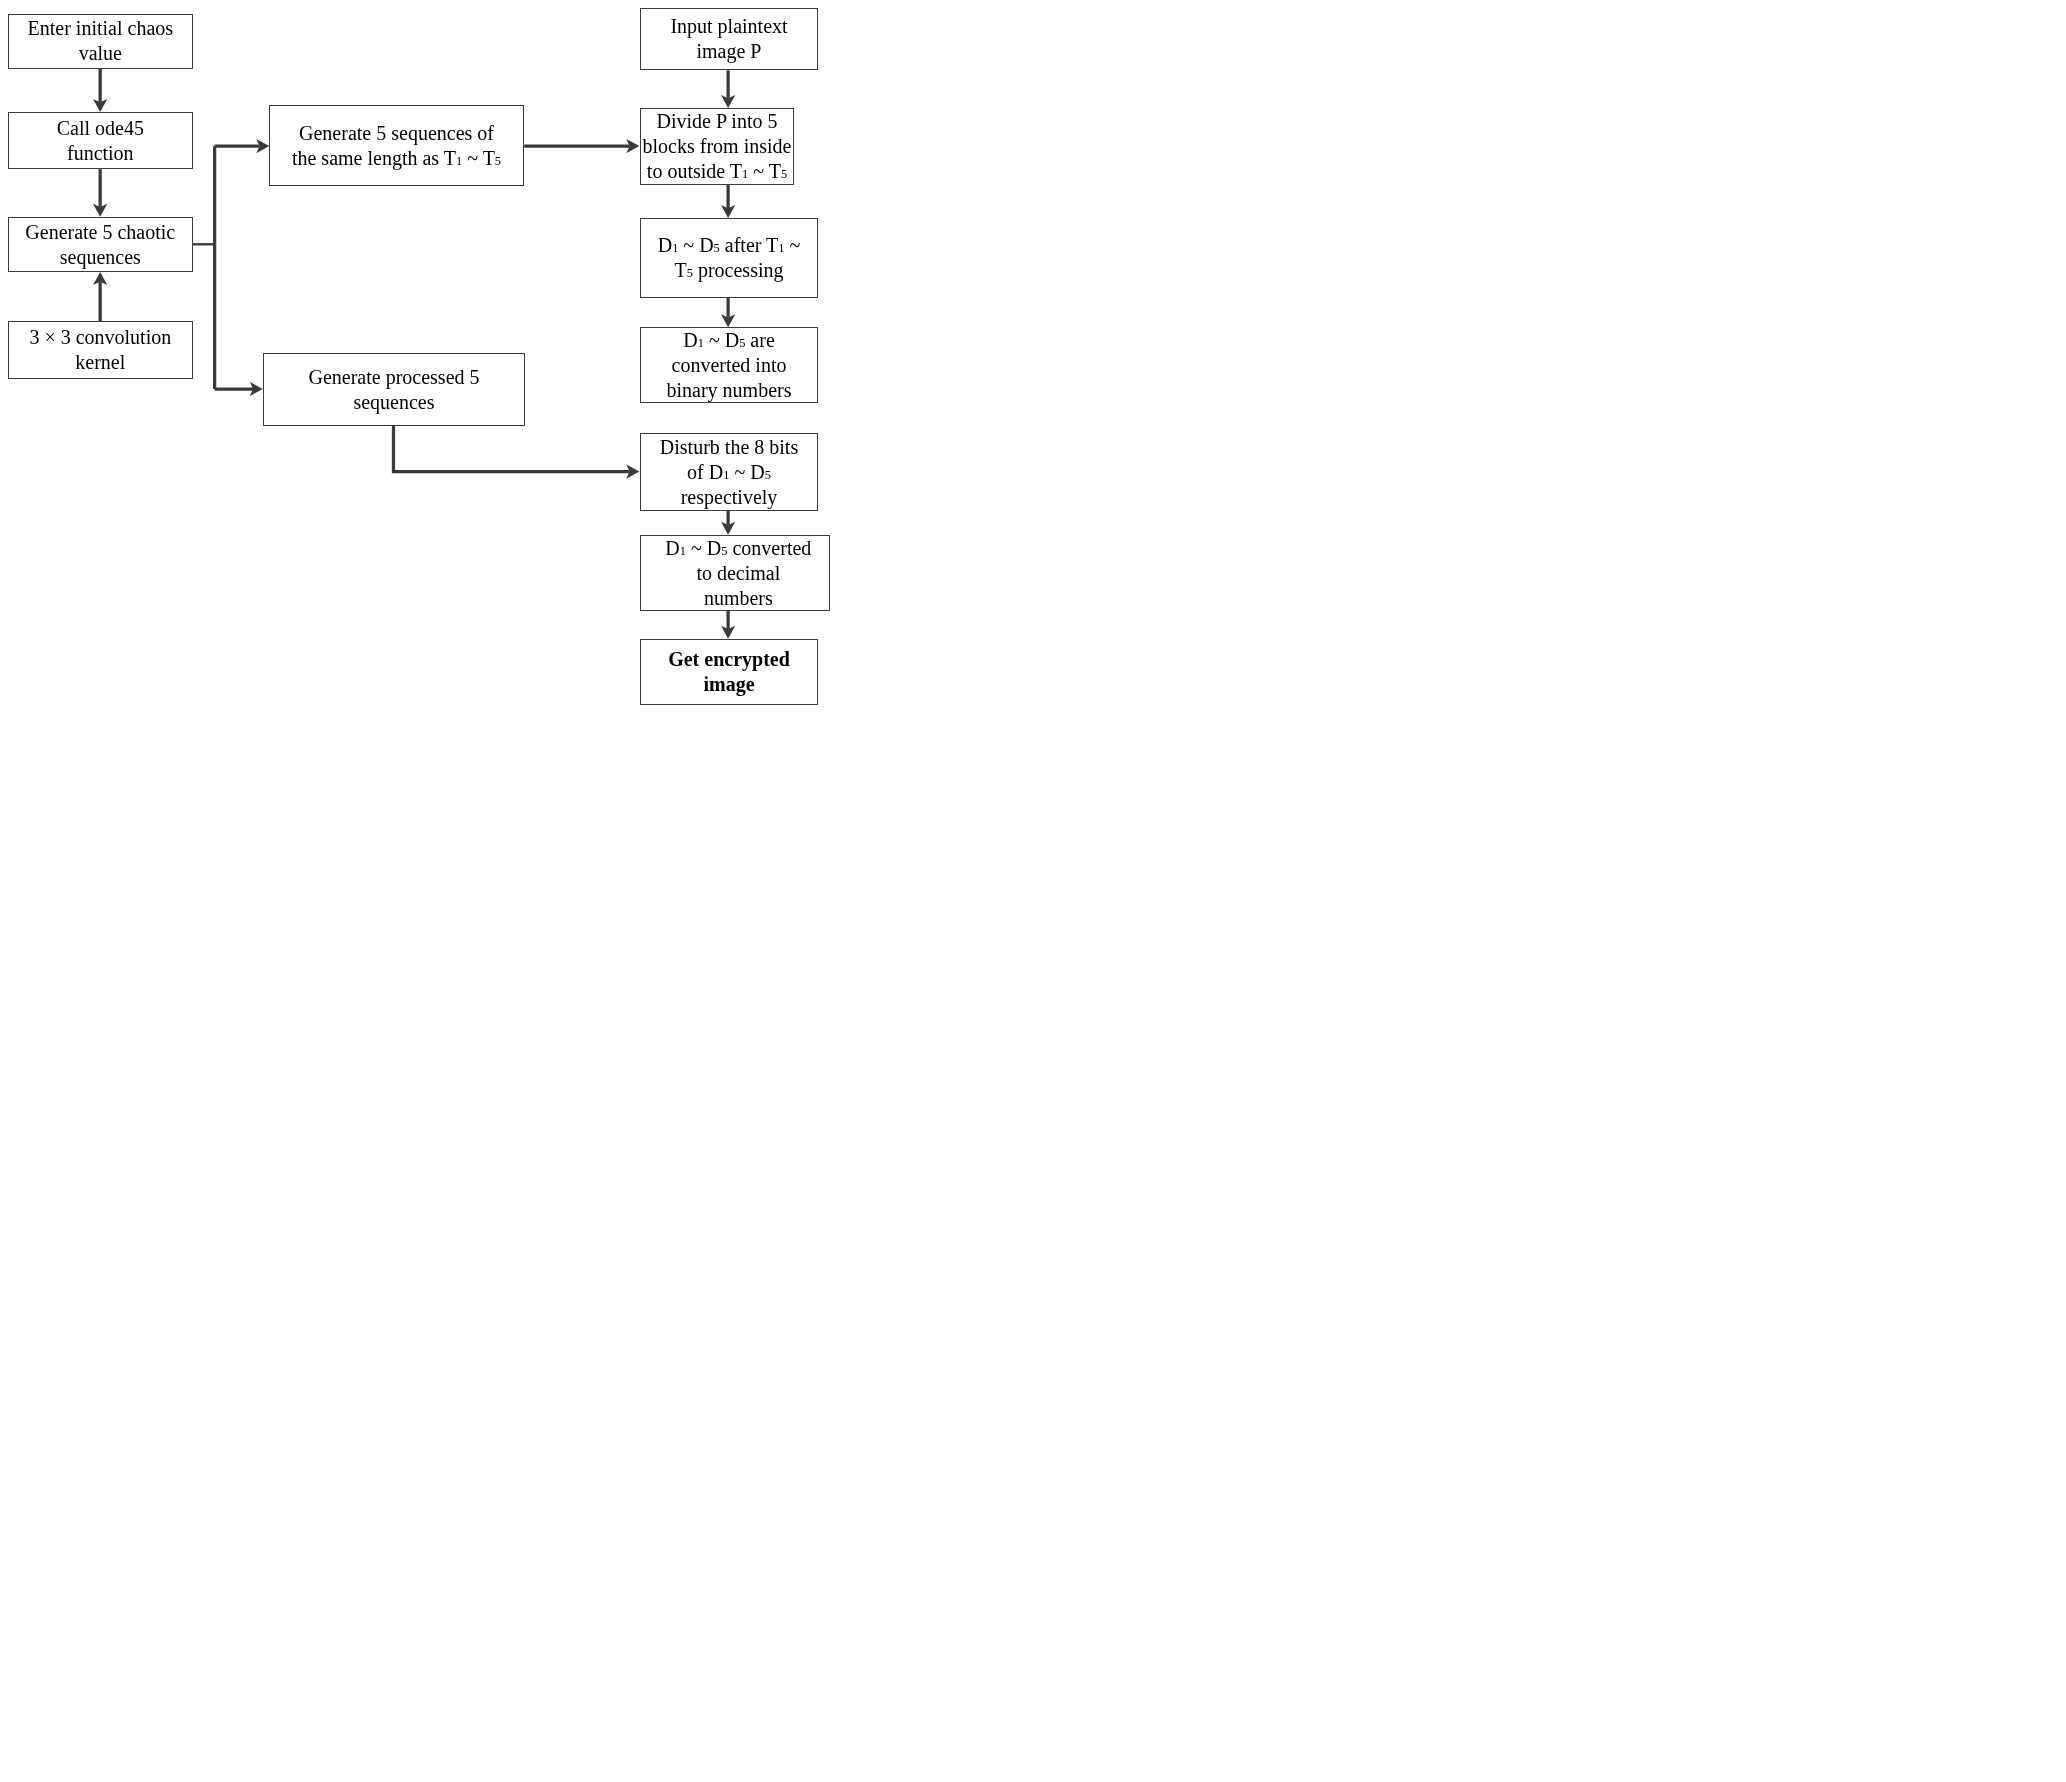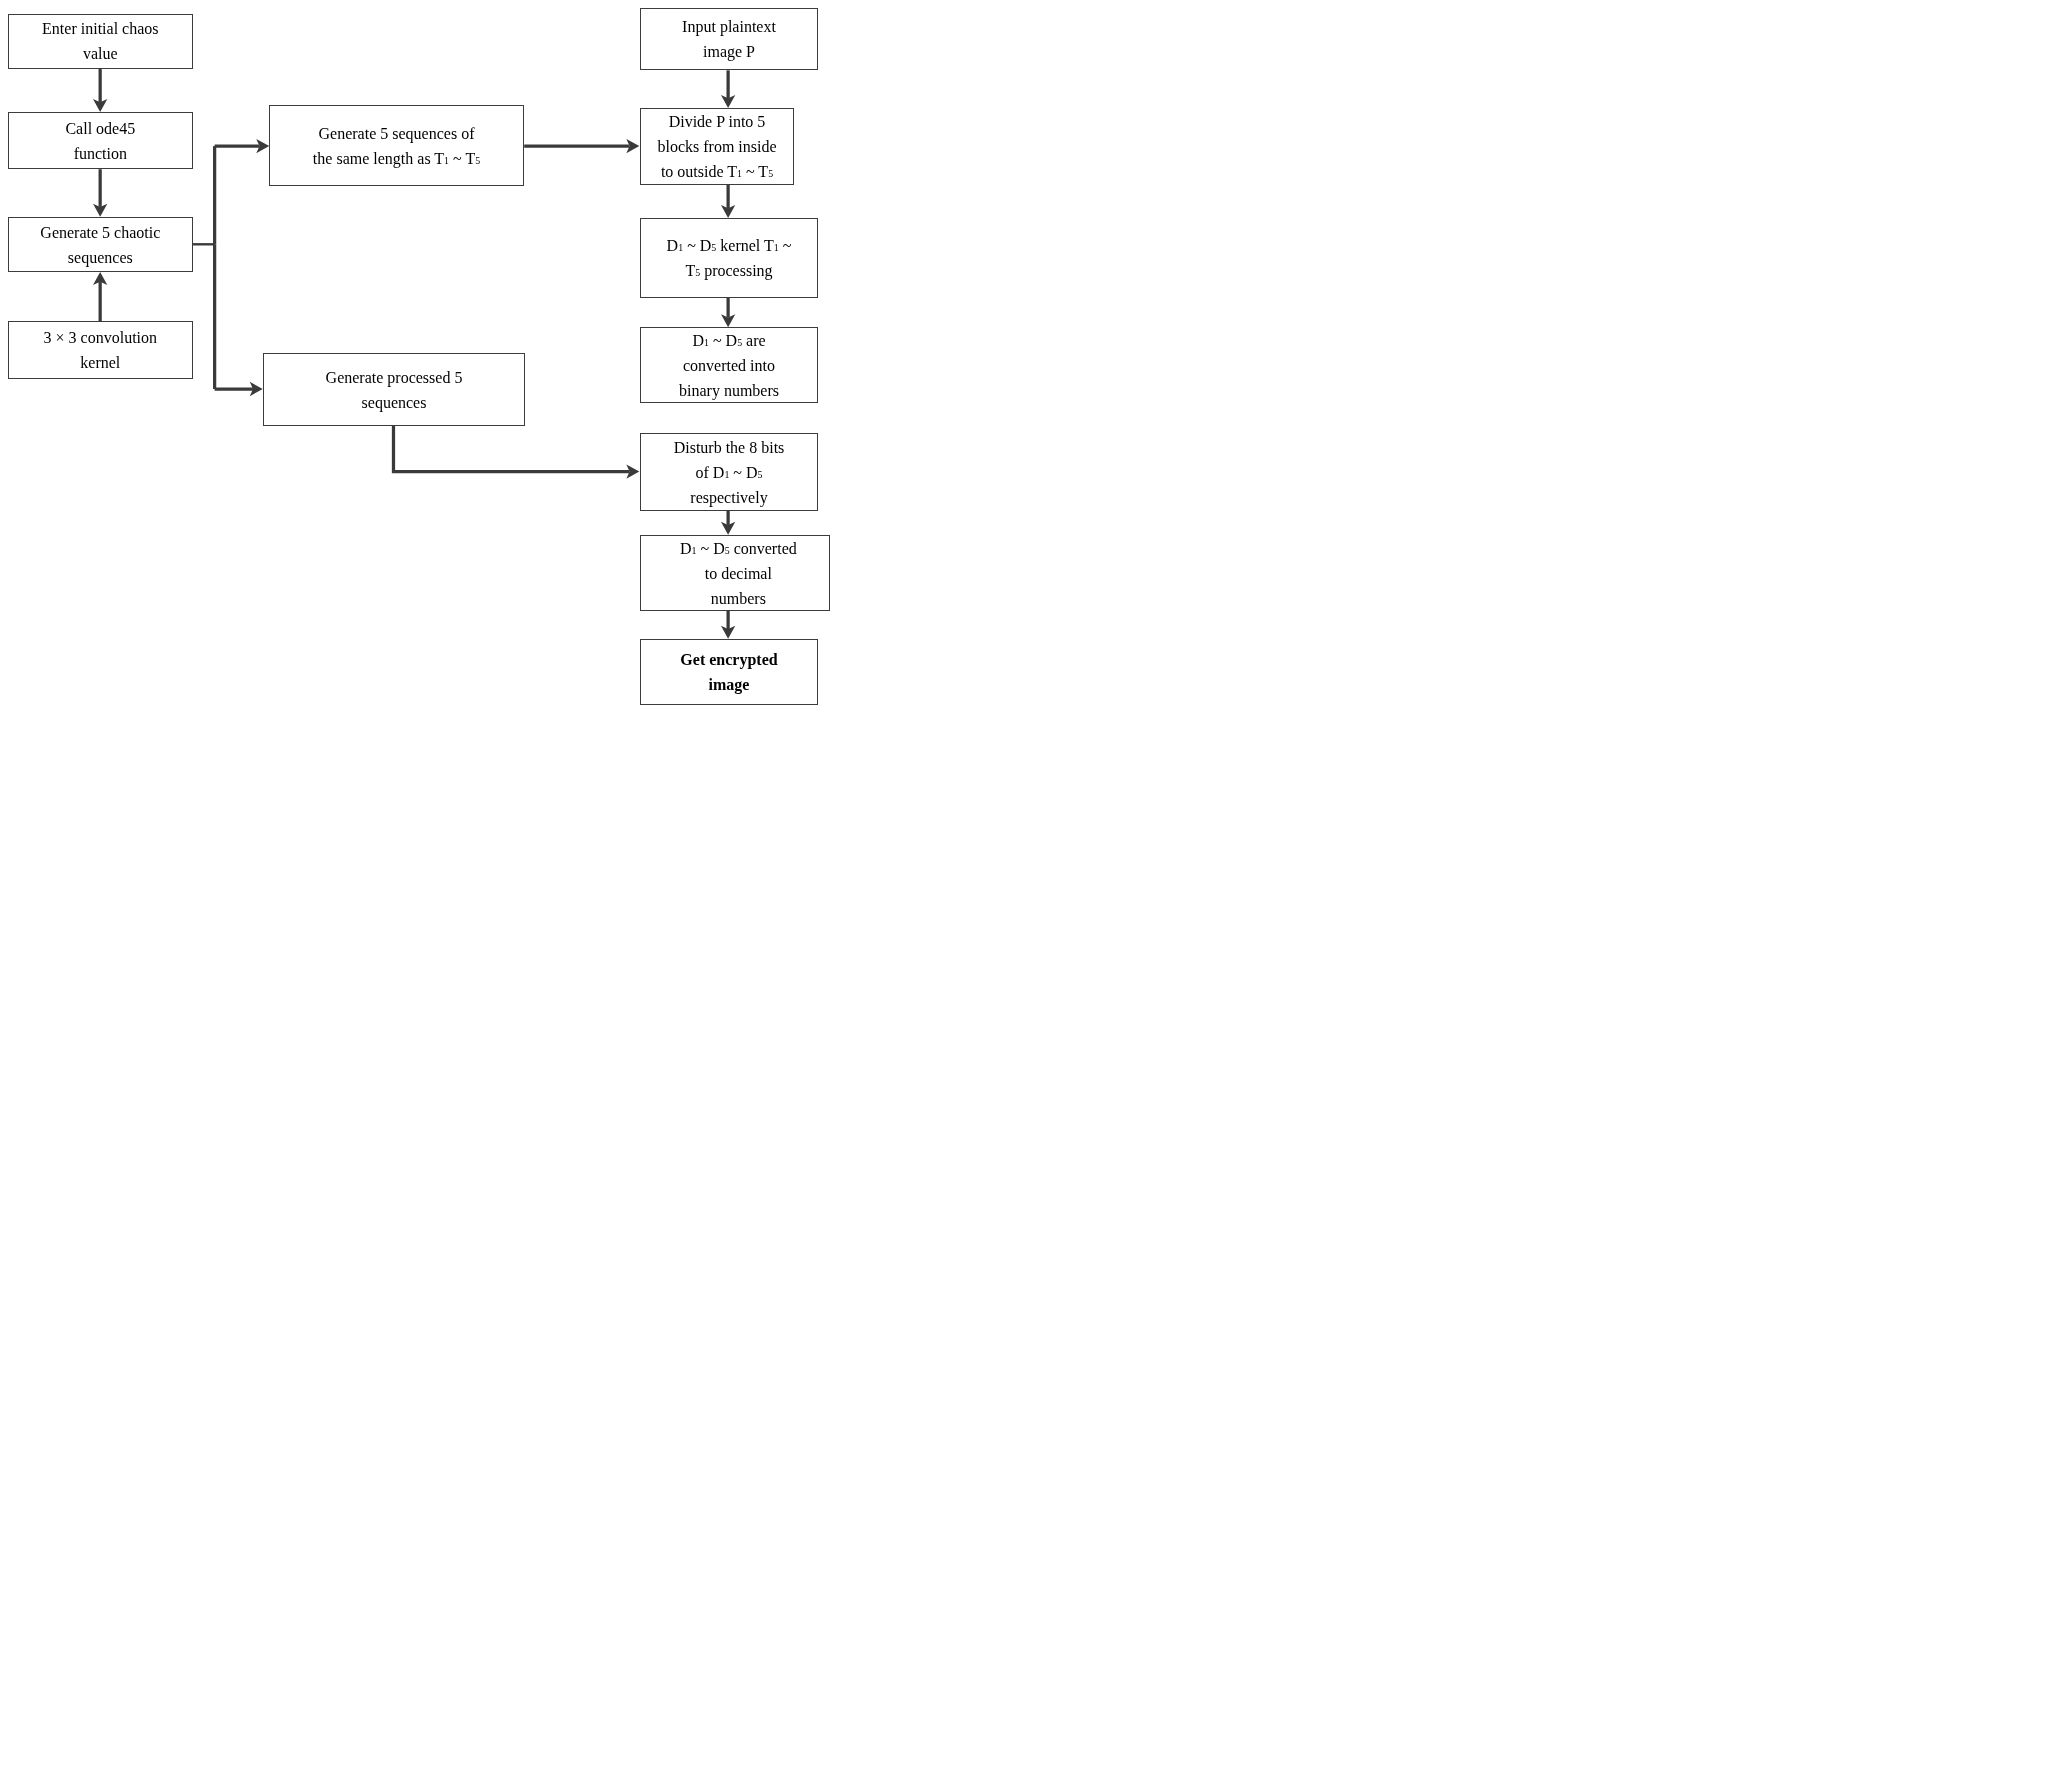--- a/index.html
+++ b/index.html
@@ -31,21 +31,21 @@
   .node {
     position: absolute;
     box-sizing: border-box;
     border: 1px solid var(--border);
     background: var(--bg);
     display: flex;
     flex-direction: column;
     justify-content: center;
     align-items: center;
     text-align: center;
-    font-size: 16px;
+    font-size: 20px;
     line-height: 25px;
     padding: 0.7px 1.3px;
     overflow: hidden;
   }
   .node .tline {
     white-space: nowrap;
   }
   .node sub {
     font-size: 0.62em;
     vertical-align: baseline;
@@ -146,21 +146,21 @@
   <div class="node" style="left:640px; top:7.8px;  width:178px; height:62px;">
       <div class="tline"><span>Input plaintext</span></div>
       <div class="tline"><span>image P</span></div>
     </div>
   <div class="node" style="left:640px; top:108px; width:154px; height:77px;">
       <div class="tline"><span>Divide P into 5</span></div>
       <div class="tline"><span>blocks from inside</span></div>
       <div class="tline"><span>to outside T</span><sub>1</sub><span> ~ T</span><sub>5</sub></div>
     </div>
   <div class="node" style="left:640px; top:218px; width:178px; height:80px;">
-      <div class="tline"><span>D</span><sub>1</sub><span> ~ D</span><sub>5</sub><span> kernel T</span><sub>1</sub><span> ~</span></div>
+      <div class="tline"><span>D</span><sub>1</sub><span> ~ D</span><sub>5</sub><span> after T</span><sub>1</sub><span> ~</span></div>
       <div class="tline"><span>T</span><sub>5</sub><span> processing</span></div>
     </div>
   <div class="node" style="left:640px; top:327px; width:178px; height:76px;">
       <div class="tline"><span>D</span><sub>1</sub><span> ~ D</span><sub>5</sub><span> are</span></div>
       <div class="tline"><span>converted into</span></div>
       <div class="tline"><span>binary numbers</span></div>
     </div>
   <div class="node" style="left:640px; top:433px; width:178px; height:78px;">
       <div class="tline"><span>Disturb the 8 bits</span></div>
       <div class="tline"><span>of D</span><sub>1</sub><span> ~ D</span><sub>5</sub></div>

